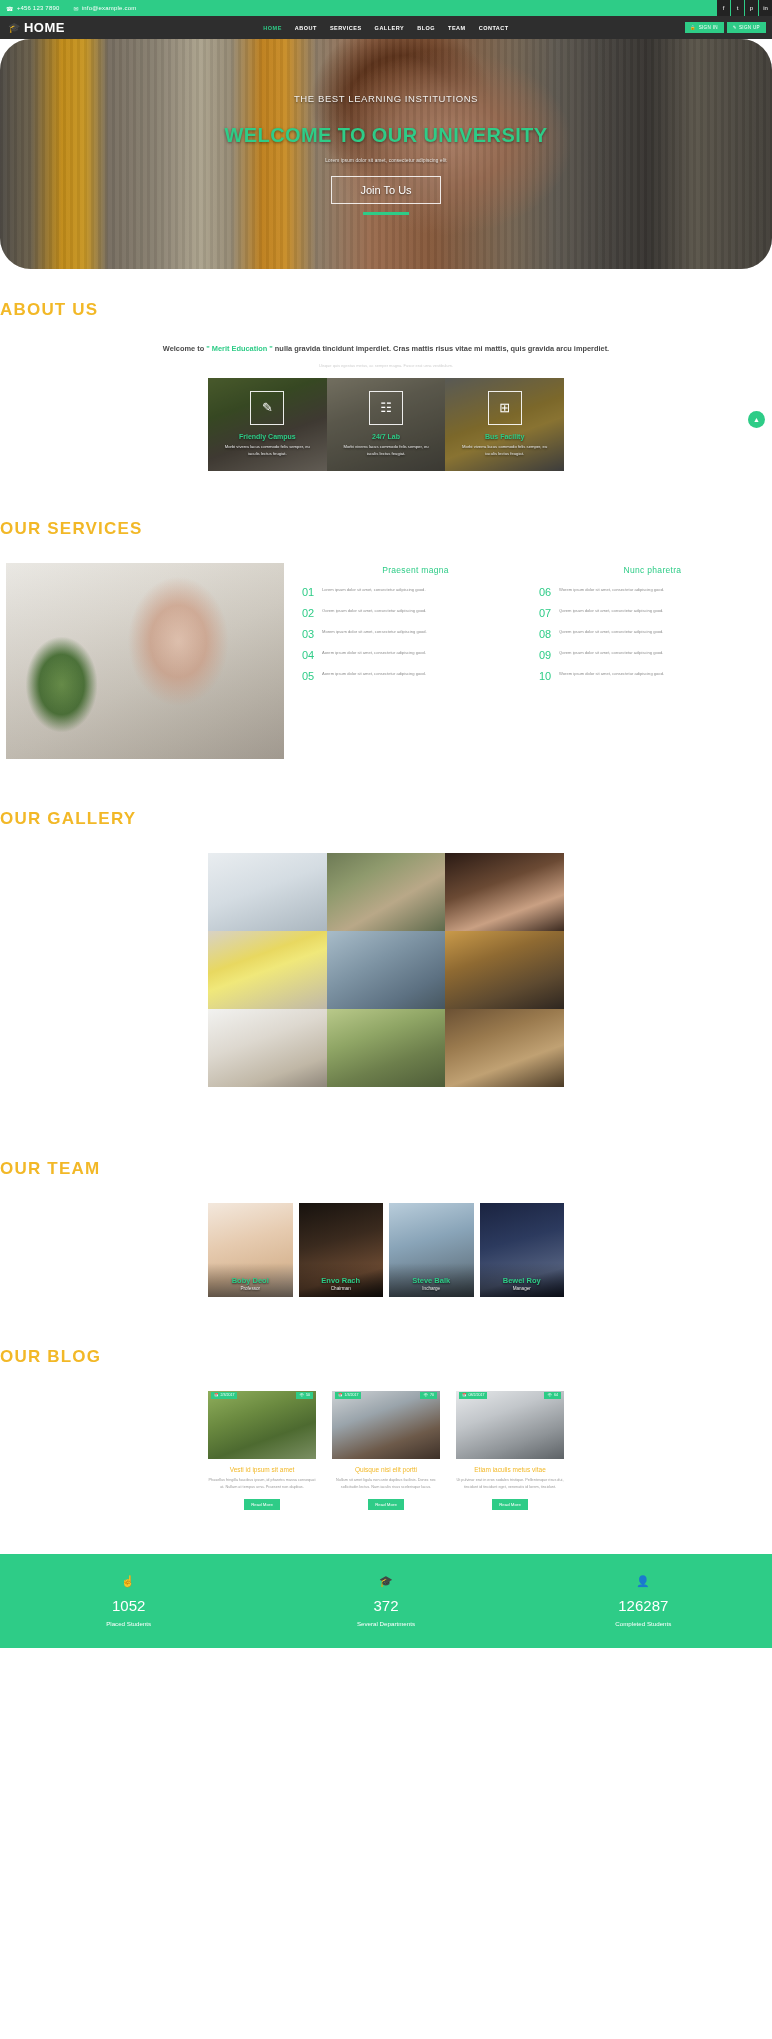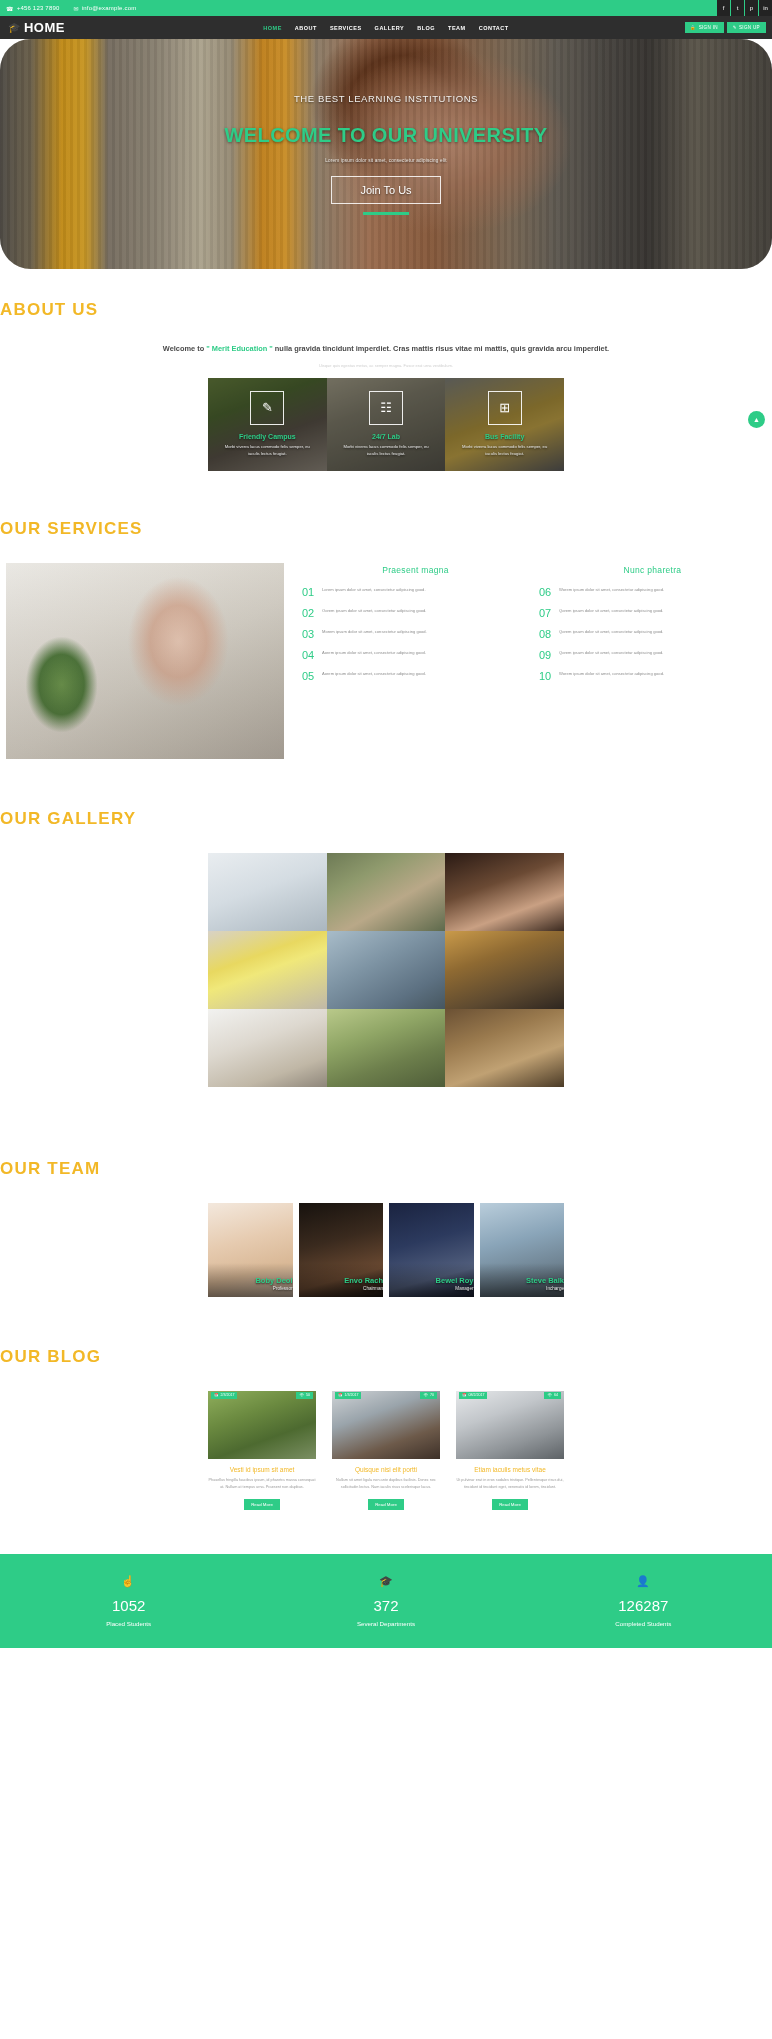--- a/index.html
+++ b/index.html
@@ -118,21 +118,21 @@
   .g9 { background:linear-gradient(160deg,#6b5134 0%,#9a7a4e 35%,#c0a173 65%,#4a3a26 100%); }
   
   .team { padding-top:72px; }
   .team-row { width:356px; margin:24px auto 0; display:flex; gap:6px; }
   .team-card { flex:1; height:94px; position:relative; overflow:hidden; }
   .t1 { background:linear-gradient(165deg,#f3e8dd 0%,#e6cbb0 40%,#d9b896 70%,#cbb7a4 100%); }
   .t2 { background:linear-gradient(165deg,#17120e 0%,#3a2a1e 40%,#6b4a32 75%,#1a1410 100%); }
   .t3 { background:linear-gradient(165deg,#b9cddb 0%,#89a4b8 40%,#6b7e8c 75%,#4d5a63 100%); }
   .t4 { background:linear-gradient(165deg,#1a2340 0%,#2c3a5e 40%,#53607e 75%,#171d30 100%); }
   .team-card:after { content:""; position:absolute; left:0; right:0; bottom:0; height:34px; background:linear-gradient(180deg,rgba(0,0,0,0) 0%,rgba(0,0,0,.55) 100%); }
-  .team-meta { position:absolute; z-index:2; left:0; right:0; bottom:6px; text-align:right; }
+  .team-meta { position:absolute; z-index:2; left:0; right:0; bottom:6px; text-align:center; }
   .team-name { color:#2ecc87; font-size:7.5px; font-weight:bold; text-shadow:0 1px 2px rgba(0,0,0,.7); }
   .team-role { color:#eaeaea; font-size:4.6px; margin-top:1px; text-shadow:0 1px 2px rgba(0,0,0,.8); }
   
   .blog { padding-top:50px; }
   .blog-row { width:356px; margin:24px auto 0; display:flex; gap:16px; }
   .blog-card { flex:1; }
   .blog-img { height:68px; position:relative; overflow:hidden; }
   .b1 { background:linear-gradient(160deg,#8fae5c 0%,#6b8a40 35%,#4d6a30 65%,#7b8f63 100%); }
   .b2 { background:linear-gradient(160deg,#cfd3d6 0%,#9aa4ab 35%,#6d5a4a 70%,#3d3028 100%); }
   .b3 { background:linear-gradient(160deg,#e6e8ea 0%,#c2c6ca 35%,#8f9498 70%,#5d6266 100%); }
@@ -328,30 +328,30 @@
         <div class="team-name">Boby Deol</div>
         <div class="team-role">Professor</div>
       </div>
     </div>
     <div class="team-card t2">
       <div class="team-meta">
         <div class="team-name">Envo Rach</div>
         <div class="team-role">Chairman</div>
       </div>
     </div>
+    <div class="team-card t3">
+      <div class="team-meta">
+        <div class="team-name">Steve Balk</div>
+        <div class="team-role">Incharge</div>
+      </div>
+    </div>
     <div class="team-card t4">
       <div class="team-meta">
         <div class="team-name">Bewel Roy</div>
         <div class="team-role">Manager</div>
-      </div>
-    </div>
-    <div class="team-card t3">
-      <div class="team-meta">
-        <div class="team-name">Steve Balk</div>
-        <div class="team-role">Incharge</div>
       </div>
     </div>
   </div>
 </div>
 
 <div class="blog">
   <div class="sec-title">OUR BLOG</div>
   <div class="blog-row">
     <div class="blog-card">
       <div class="blog-img b1">

